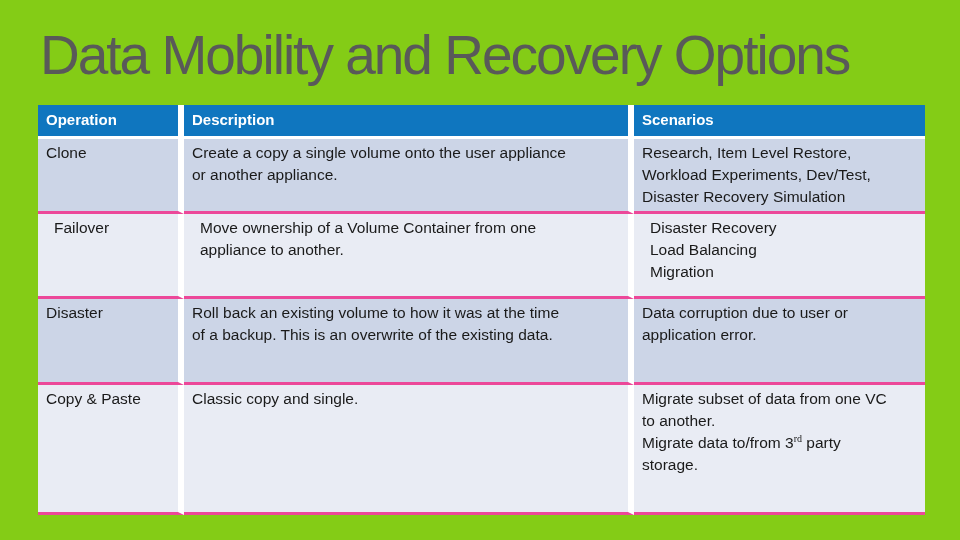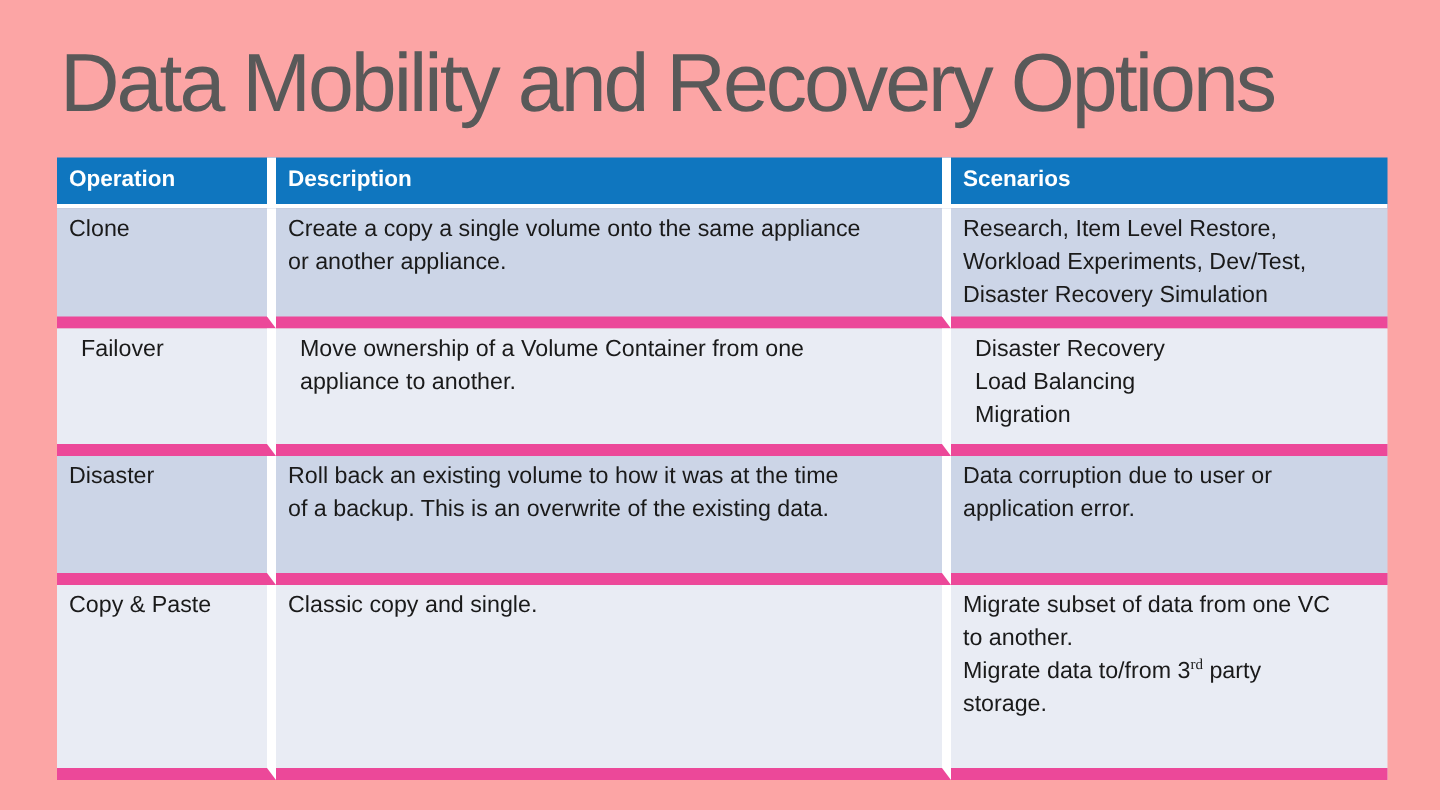--- a/index.html
+++ b/index.html
@@ -3,21 +3,21 @@
 <meta charset="utf-8">
 <style>
   html, body { margin: 0; padding: 0; }
   body {
     width: 960px; height: 540px;
     background: #ffffff;
     font-family: "Liberation Sans", sans-serif;
     position: relative;
     overflow: hidden;
   }
-  .slide { position: absolute; inset: 0; background: #fca5a5; }
+  .slide { position: absolute; inset: 0; background: #84cc16; }
   .slide-title {
     position: absolute;
     left: 40px; top: 22px;
     margin: 0;
     font-size: 55px;
     line-height: 66px;
     font-weight: 300;
     letter-spacing: -2px;
     color: var(--title-text, #595959);
     white-space: nowrap;
@@ -47,21 +47,21 @@
     vertical-align: middle;
     padding: 2px 20px 4px 8px;
     height: 34px;
     border-bottom: 3px solid #fff;
   }
   table.ops td {
     vertical-align: top;
     padding: 3px 8px;
     line-height: 22px;
     white-space: pre-line;
-    border-bottom: 8px solid #ec4899;
+    border-bottom: 3px solid #ec4899;
   }
   table.ops th.gap, table.ops td.gap { border-right: 6px solid #fff; }
   tr.band-dark td { background: var(--row-dark-bg, #ccd5e7); }
   tr.band-light td { background: var(--row-light-bg, #e9ecf4); }
   tr.r1 td { height: 70px; }
   tr.r2 td { height: 85px; padding-left: 16px; }
   tr.r3 td { height: 86px; }
   tr.r4 td { height: 130px; }
   tr.r5 td { height: 34px; border-bottom: none; }
   sup.ord {
@@ -87,21 +87,21 @@
       <thead>
         <tr>
           <th class="gap">Operation</th>
           <th class="gap">Description</th>
           <th>Scenarios</th>
         </tr>
       </thead>
       <tbody>
         <tr class="band-dark r1">
           <td class="gap">Clone</td>
-          <td class="gap">Create a copy a single volume onto the same appliance
+          <td class="gap">Create a copy a single volume onto the user appliance
 or another appliance.</td>
           <td>Research, Item Level Restore,
 Workload Experiments, Dev/Test,
 Disaster Recovery Simulation</td>
         </tr>
         <tr class="band-light r2">
           <td class="gap">Failover</td>
           <td class="gap">Move ownership of a Volume Container from one
 appliance to another.</td>
           <td>Disaster Recovery

